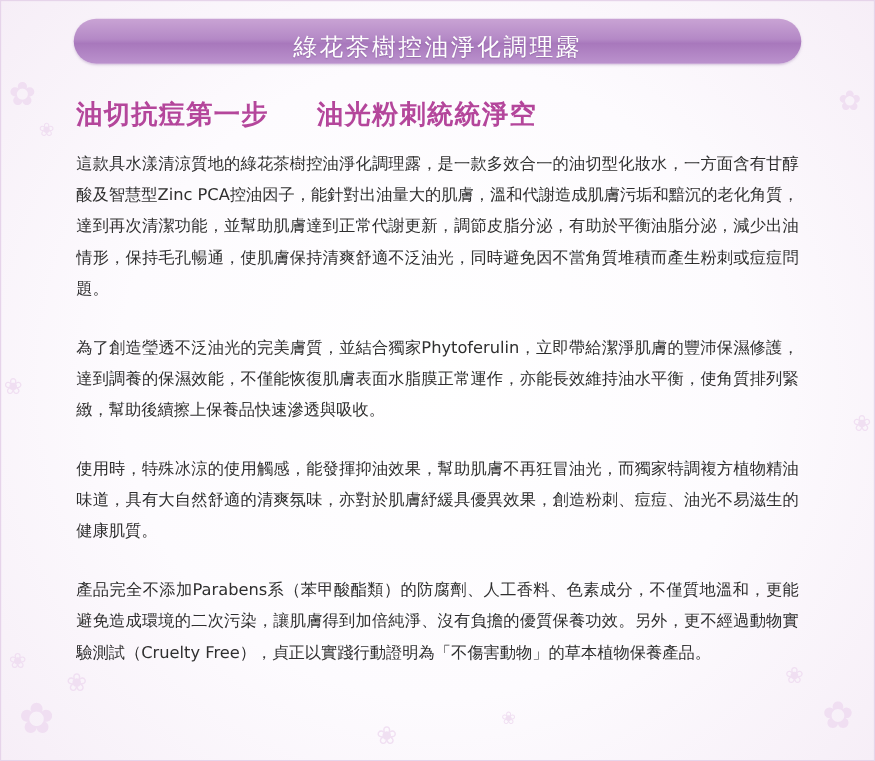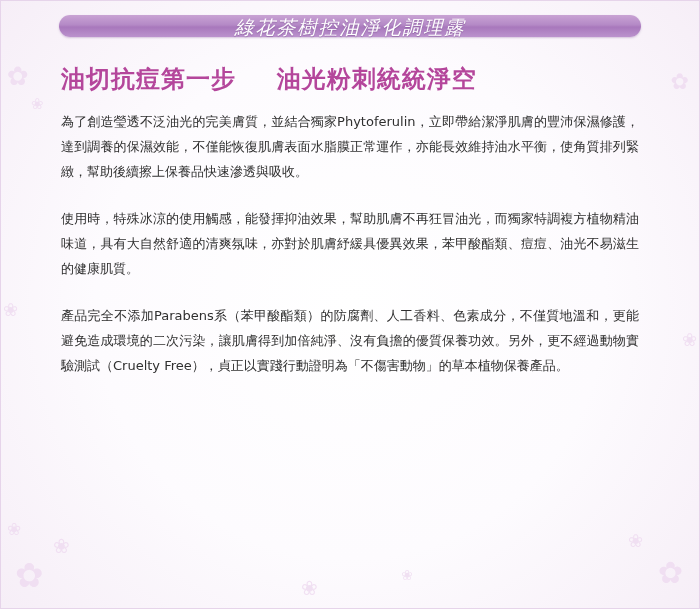--- a/index.html
+++ b/index.html
@@ -44,46 +44,45 @@
   .floral.br2 { right: 56px; bottom: 58px; font-size: 18px; }
   .floral.bc { left: 300px; bottom: 10px; font-size: 20px; }
   .floral.bc2 { left: 400px; bottom: 26px; font-size: 14px; }
   .floral.lm { left: 2px; top: 300px; font-size: 18px; }
   .floral.rm { right: 2px; top: 330px; font-size: 18px; }
 
   
   .banner {
     position: relative;
     margin: 14px 58px 0 58px;
-    height: 22px;
+    height: 36px;
     border-radius: 19px;
     background: linear-gradient(to bottom, #c9a3d4 0%, #b489c6 45%, #a878bc 55%, #bb92cd 100%);
     box-shadow: 0 1px 2px rgba(140,100,160,.35);
     display: flex;
-    align-items: flex-start;
+    align-items: flex-end;
     justify-content: center;
-    font-style: italic;
   }
   .banner-title {
     color: #ffffff;
     font-size: 19px;
     letter-spacing: 2px;
     font-weight: normal;
     text-shadow: 0 1px 1px rgba(110,70,130,.45);
     white-space: nowrap;
   }
 
   .content {
     position: relative;
     margin: 26px 36px 0 40px;
   }
 
   .headline {
     color: #b4469b;
-    font-size: 24px;
+    font-size: 21px;
     letter-spacing: 1px;
     margin: 0 0 14px 20px;
     white-space: nowrap;
   }
   .headline .gap { display: inline-block; width: 22px; }
 
   .body-text {
     margin: 0 24px 0 20px;
     color: #2f2f2f;
     font-size: 13px;
@@ -116,19 +115,20 @@
   </div>
 
   <div class="content">
     <h2 class="headline">
       <span>油切抗痘第一步</span>
       <span class="gap"></span>
       <span>油光粉刺統統淨空</span>
     </h2>
 
     <div class="body-text">
+      <p class="para">這款具水漾清涼質地的綠花茶樹控油淨化調理露，是一款多效合一的油切型化妝水，一方面含有甘醇酸及智慧型Zinc PCA控油因子，能針對出油量大的肌膚，溫和代謝造成肌膚污垢和黯沉的老化角質，達到再次清潔功能，並幫助肌膚達到正常代謝更新，調節皮脂分泌，有助於平衡油脂分泌，減少出油情形，保持毛孔暢通，使肌膚保持清爽舒適不泛油光，同時避免因不當角質堆積而產生粉刺或痘痘問題。</p>
       <p class="para">為了創造瑩透不泛油光的完美膚質，並結合獨家Phytoferulin，立即帶給潔淨肌膚的豐沛保濕修護，達到調養的保濕效能，不僅能恢復肌膚表面水脂膜正常運作，亦能長效維持油水平衡，使角質排列緊緻，幫助後續擦上保養品快速滲透與吸收。</p>
-      <p class="para">使用時，特殊冰涼的使用觸感，能發揮抑油效果，幫助肌膚不再狂冒油光，而獨家特調複方植物精油味道，具有大自然舒適的清爽氛味，亦對於肌膚紓緩具優異效果，苯甲酸酯類、痘痘、油光不易滋生的健康肌質。</p>
+      <p class="para">使用時，特殊冰涼的使用觸感，能發揮抑油效果，幫助肌膚不再狂冒油光，而獨家特調複方植物精油味道，具有大自然舒適的清爽氛味，亦對於肌膚紓緩具優異效果，創造粉刺、痘痘、油光不易滋生的健康肌質。</p>
       <p class="para">產品完全不添加Parabens系（苯甲酸酯類）的防腐劑、人工香料、色素成分，不僅質地溫和，更能避免造成環境的二次污染，讓肌膚得到加倍純淨、沒有負擔的優質保養功效。另外，更不經過動物實驗測試（Cruelty Free），貞正以實踐行動證明為「不傷害動物」的草本植物保養產品。</p>
     </div>
   </div>
 
 </div>
 
 </body></html>

